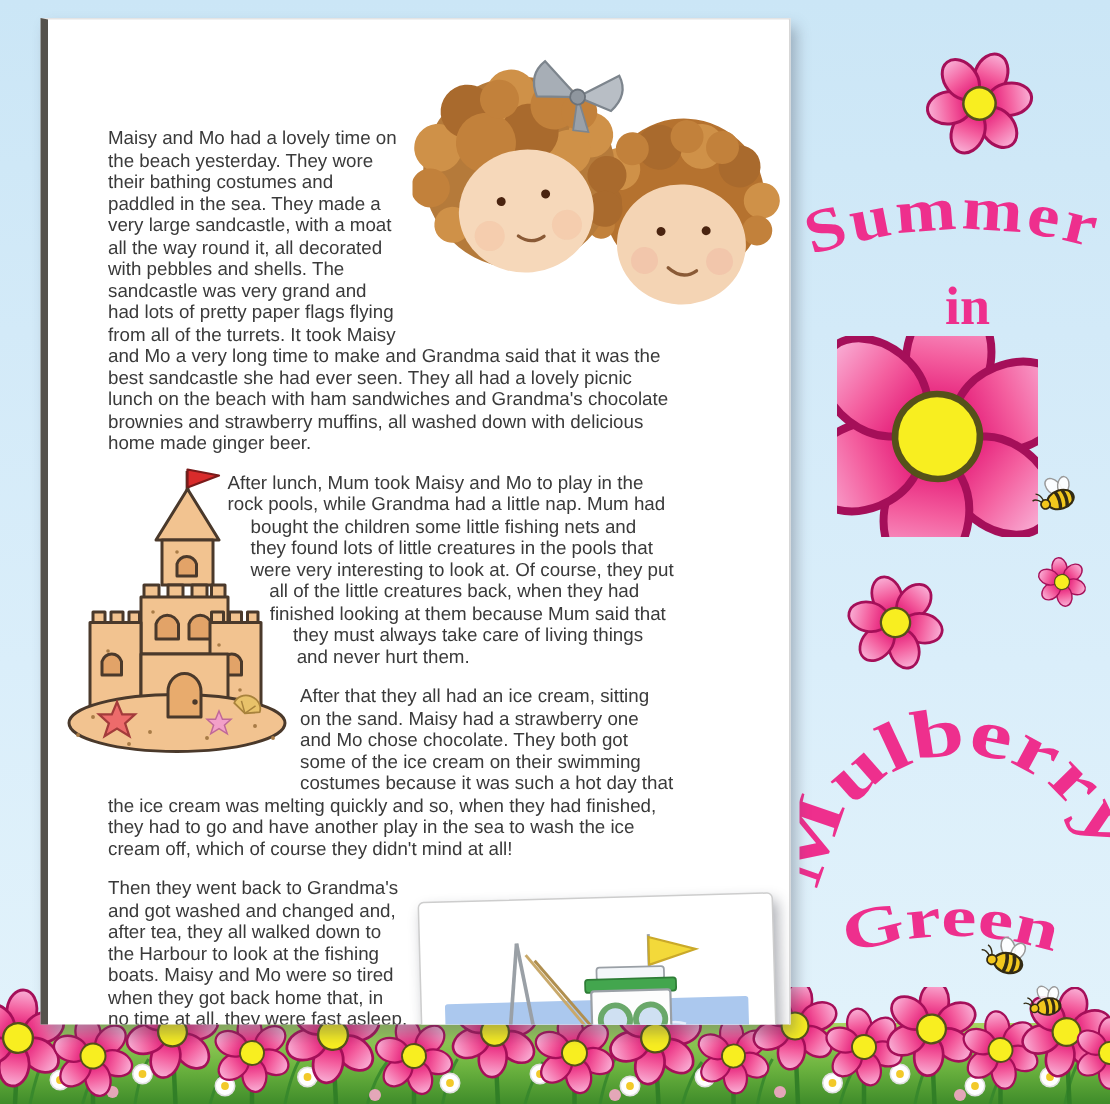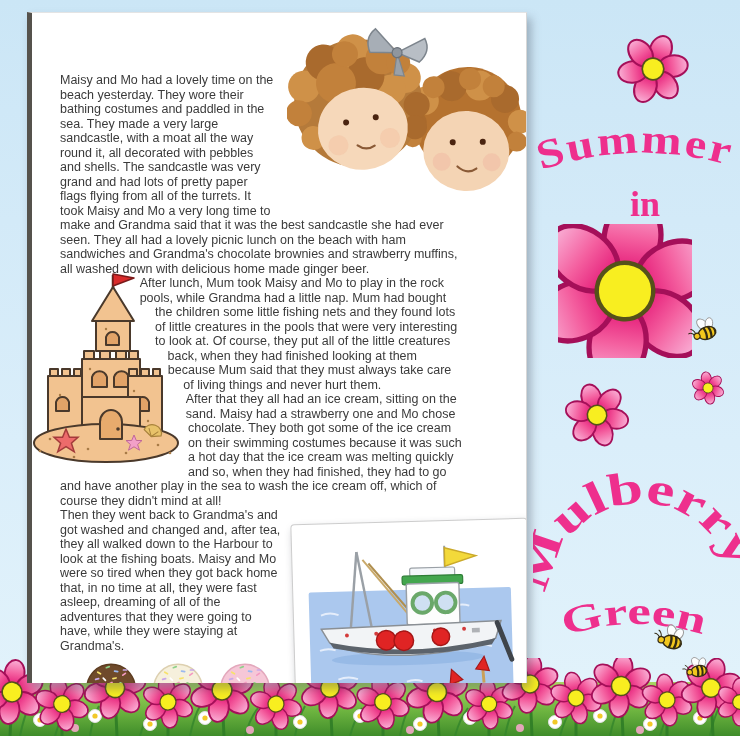--- a/index.html
+++ b/index.html
@@ -5,21 +5,21 @@
   html,body{margin:0;padding:0;}
   body{width:740px;height:736px;font-family:"Liberation Sans",sans-serif;}
   .scene{position:relative;width:740px;height:736px;overflow:hidden;
          background:linear-gradient(180deg,#cbe6f6 0%,#d3eaf8 30%,#daeefa 60%,#e3f3fb 100%);}
   
   .page{position:absolute;left:27px;top:12px;width:494px;height:670px;background:#ffffff;
         border-left:5px solid #55524c;border-right:1px solid #d7d7d7;border-top:1px solid #e4e4e4;
         box-shadow:4px 6px 9px rgba(70,80,95,.38);z-index:4;overflow:hidden;}
   .story{margin-left:28px;padding-top:60px;width:402px;
          font-size:12.5px;line-height:14.5px;color:#3a3a3a;}
-  .story p{margin:0;}
+  .story p{margin:12px;}
   .fl{display:block;}
   .fl-dolls{float:right;width:250px;height:192px;margin:-58px -75px 0 10px;}
   .fl-castle{float:left;width:150px;height:210px;margin:-7px 8px 0 -30px;
              shape-outside:polygon(0 0,56% 0,56% 20%,68% 20%,68% 44%,78% 44%,78% 60%,92% 60%,92% 78%,100% 78%,100% 100%,0 100%);
              shape-margin:8px;}
   .fl-boat{float:right;width:240px;height:200px;margin:13px -70px 0 8px;position:relative;}
   .boat-card{position:absolute;right:2px;top:0;width:213px;height:172px;background:#fff;
              border:1px solid #cdcdcd;border-radius:4px;padding:11px;
              box-shadow:3px 5px 9px rgba(40,45,60,.38);transform:rotate(-1.6deg);}
   .icecream-row{display:flex;gap:9px;margin:2px 0 0 22px;width:fit-content;}

